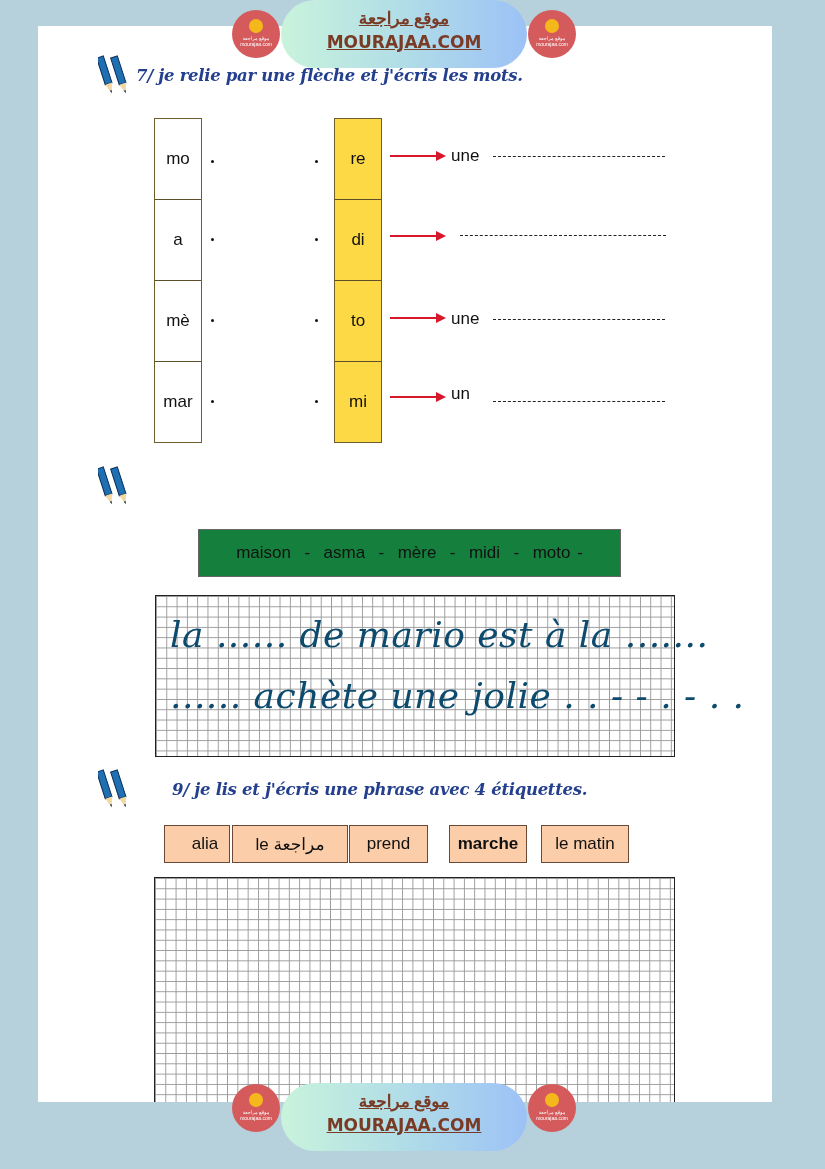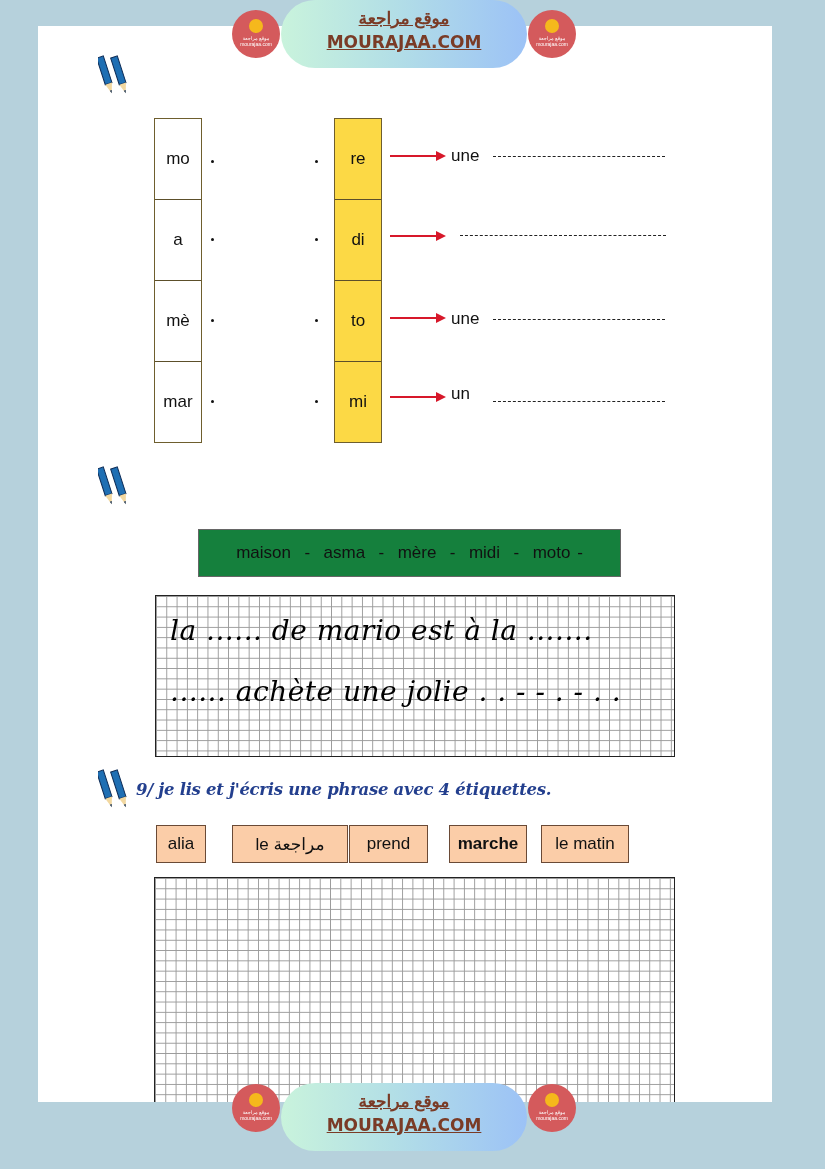--- a/index.html
+++ b/index.html
@@ -13,21 +13,21 @@
     background:#ffffff; overflow:hidden;
   }
   
   .banner {
     position:absolute; left:281px; width:246px; height:68px;
     border-radius:34px;
     background:linear-gradient(90deg,#c9f3dc 0%,#b3dfe6 45%,#9cc2f6 100%);
     text-align:center; z-index:5;
   }
   .banner .ar {
-    display:block; margin-top:8px; font-family:Liberation Sans, sans-serif;
+    display:block; margin-top:8px; font-family:Liberation Serif, serif;
     font-weight:bold; font-size:17px; color:#7a3b26; text-decoration:underline;
     line-height:22px;
   }
   .banner .en {
     display:block; font-family:"DejaVu Sans", sans-serif; font-weight:bold;
     font-size:17px; color:#7a3b26; text-decoration:underline; line-height:24px;
   }
   .badge {
     position:absolute; width:48px; height:48px; border-radius:50%;
     background:#d45a5c; z-index:6; text-align:center;
@@ -82,21 +82,21 @@
     background-color:#fff;
     background-image:
       linear-gradient(#9a9a9a 1px, transparent 1px),
       linear-gradient(90deg, #9a9a9a 1px, transparent 1px);
     background-size:10.3px 10.3px;
   }
   .grid1 { left:155px; top:595px; width:518px; height:160px; }
   .grid2 { left:154px; top:877px; width:519px; height:260px; }
   .cursive {
     position:absolute; font-family:"DejaVu Serif", serif; font-style:italic;
-    font-size:28px; color:#000000; letter-spacing:0.5px;
+    font-size:36px; color:#0c4a6e; letter-spacing:0.5px;
   }
   
   .tag {
     position:absolute; top:825px; height:36px; background:#fbcda8;
     border:1px solid #6a4a36; display:flex; align-items:center;
     justify-content:center; font-size:17px; color:#111;
   }
 </style>
 </head>
 <body>
@@ -122,20 +122,21 @@
         <rect x="4" y="2" width="7" height="28" fill="#1f6fb3" stroke="#0d2c57" stroke-width="1"></rect>
         <polygon points="4,30 11,30 7.5,40" fill="#f2d8a0"></polygon>
         <polygon points="6.5,37 8.5,37 7.5,40" fill="#0d2c57"></polygon>
       </g>
     <g transform="rotate(-18 22 20)">
         <rect x="18" y="2" width="7" height="28" fill="#1f6fb3" stroke="#0d2c57" stroke-width="1"></rect>
         <polygon points="18,30 25,30 21.5,40" fill="#f2d8a0"></polygon>
         <polygon points="20.5,37 22.5,37 21.5,40" fill="#0d2c57"></polygon>
       </g>
   </svg>
+  <span class="heading-text">7/ je relie par une flèche et j'écris les mots.</span>
 </div>
 
 <div class="col col-left">
   <div class="cell">mo</div>
   <div class="cell">a</div>
   <div class="cell">mè</div>
   <div class="cell">mar</div>
 </div>
 <div class="col col-right">
   <div class="cell">re</div>
@@ -193,37 +194,37 @@
       </g>
   </svg>
 </div>
 
 <div class="wordbox" style="white-space:pre;">maison  -  asma  -  mère  -  midi  -  moto -</div>
 
 <div class="grid grid1"></div>
 <span class="cursive" style="left:170px;top:614px;">la ...... de mario est à la .......</span>
 <span class="cursive" style="left:170px;top:675px;">...... achète une jolie . . - - . - . .</span>
 
-<div class="heading" style="top:768px;">
+<div class="heading" style="top:768px;gap:36px;">
   <svg class="pencils" viewBox="0 0 32 42">
     <g transform="rotate(-18 8 20)">
         <rect x="4" y="2" width="7" height="28" fill="#1f6fb3" stroke="#0d2c57" stroke-width="1"></rect>
         <polygon points="4,30 11,30 7.5,40" fill="#f2d8a0"></polygon>
         <polygon points="6.5,37 8.5,37 7.5,40" fill="#0d2c57"></polygon>
       </g>
     <g transform="rotate(-18 22 20)">
         <rect x="18" y="2" width="7" height="28" fill="#1f6fb3" stroke="#0d2c57" stroke-width="1"></rect>
         <polygon points="18,30 25,30 21.5,40" fill="#f2d8a0"></polygon>
         <polygon points="20.5,37 22.5,37 21.5,40" fill="#0d2c57"></polygon>
       </g>
   </svg>
   <span class="heading-text">9/ je lis et j'écris une phrase avec 4 étiquettes.</span>
 </div>
 
-<div class="tag" style="left:156px;width:48px;">alia</div>
+<div class="tag" style="left:164px;width:48px;padding-left:16px;">alia</div>
 <div class="tag" style="left:232px;width:114px;">le مراجعة</div>
 <div class="tag" style="left:349px;width:77px;">prend</div>
 <div class="tag" style="left:449px;width:76px;font-weight:bold;">marche</div>
 <div class="tag" style="left:541px;width:86px;">le matin</div>
 
 <div class="grid grid2"></div>
 
 <div style="position:absolute;left:0;top:1102px;width:825px;height:67px;background:#b6d1dc;z-index:4;"></div>
 
 <div class="badge" style="left:232px;top:1084px;">

